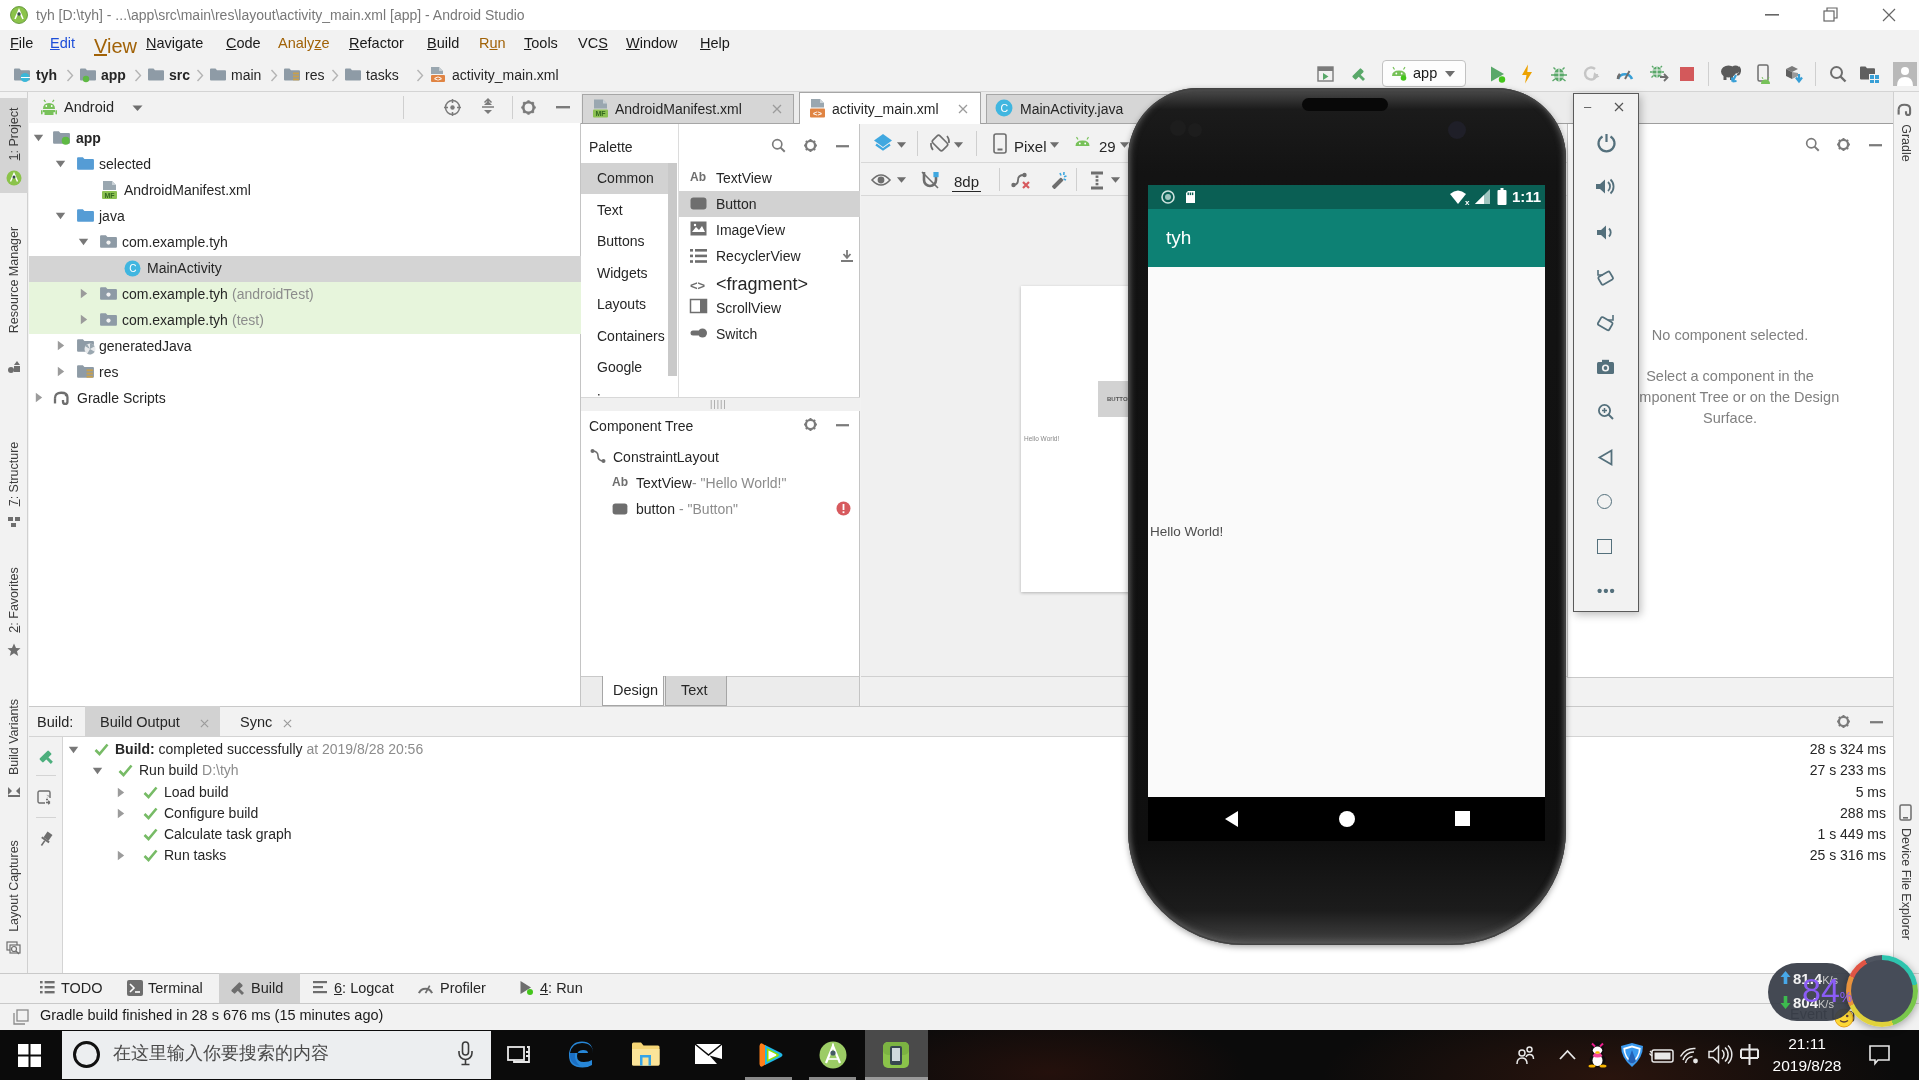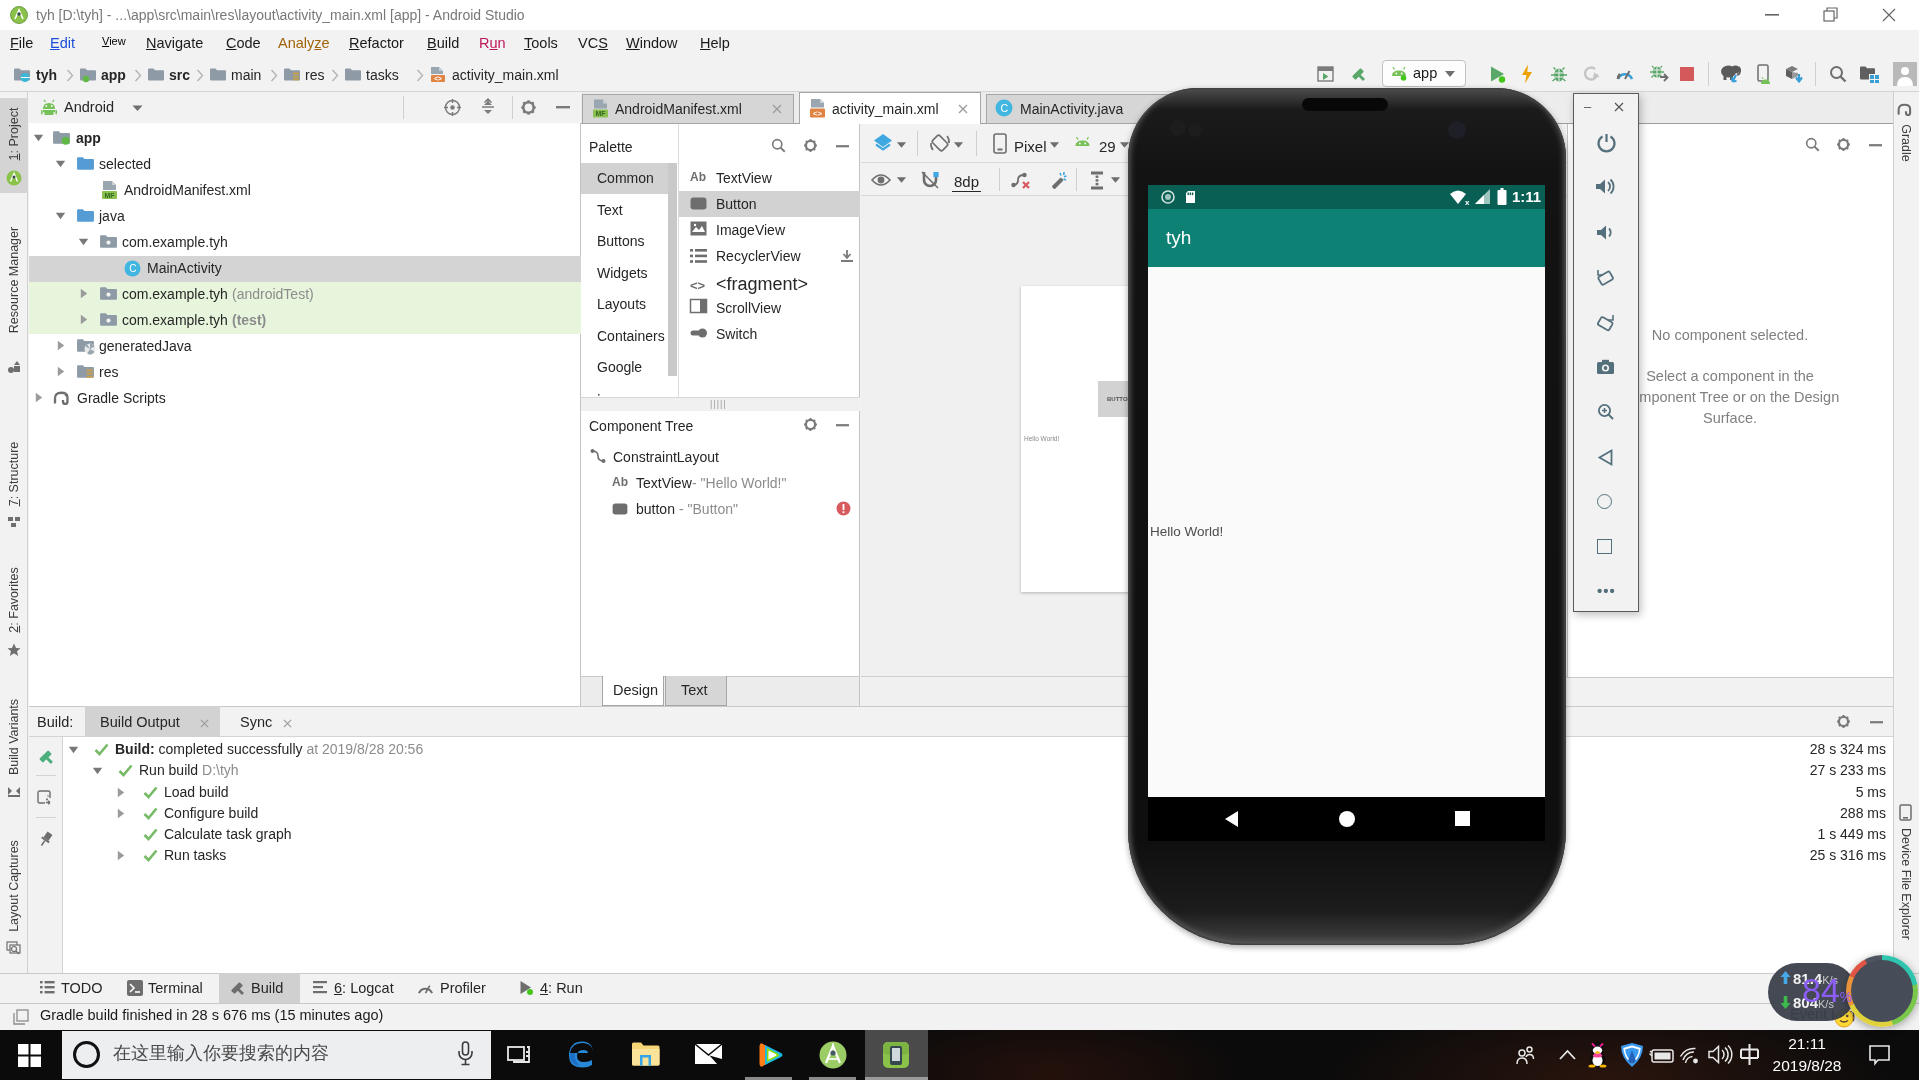--- a/index.html
+++ b/index.html
@@ -31,27 +31,27 @@
       <rect x="3" y="5" width="10" height="10" fill="none" stroke="#666" stroke-width="1.2"></rect>
       <path d="M6 5 V2 H16 V12 H13" fill="none" stroke="#666" stroke-width="1.2"></path>
     </svg>
 <svg class="a" style="left:1880px;top:6px" width="18" height="18" viewBox="0 0 18 18">
       <path d="M3 3 L15 15 M15 3 L3 15" stroke="#666" stroke-width="1.2"></path>
     </svg>
 
 <div class="a" style="left:0;top:30px;width:1919px;height:27px;background:#f2f2f2"></div>
 <div class="t" style="left:10px;top:36px;font-size:14.5px;color:#1a1a1a"><u>F</u>ile</div>
 <div class="t" style="left:50px;top:36px;font-size:14.5px;color:#1d4ed8"><u>E</u>dit</div>
-<div class="t" style="left:102px;top:36px;font-size:11px;color:#000000"><u>V</u>iew</div>
+<div class="t" style="left:94px;top:36px;font-size:20px;color:#a16207"><u>V</u>iew</div>
 <div class="t" style="left:146px;top:36px;font-size:14.5px;color:#1a1a1a"><u>N</u>avigate</div>
 <div class="t" style="left:226px;top:36px;font-size:14.5px;color:#1a1a1a"><u>C</u>ode</div>
 <div class="t" style="left:278px;top:36px;font-size:14.5px;color:#a16207">Analy<u>z</u>e</div>
 <div class="t" style="left:349px;top:36px;font-size:14.5px;color:#1a1a1a"><u>R</u>efactor</div>
 <div class="t" style="left:427px;top:36px;font-size:14.5px;color:#1a1a1a"><u>B</u>uild</div>
-<div class="t" style="left:479px;top:36px;font-size:14.5px;color:#be185d">R<u>u</u>n</div>
+<div class="t" style="left:479px;top:36px;font-size:14.5px;color:#a16207">R<u>u</u>n</div>
 <div class="t" style="left:524px;top:36px;font-size:14.5px;color:#1a1a1a"><u>T</u>ools</div>
 <div class="t" style="left:578px;top:36px;font-size:14.5px;color:#1a1a1a">VC<u>S</u></div>
 <div class="t" style="left:626px;top:36px;font-size:14.5px;color:#1a1a1a"><u>W</u>indow</div>
 <div class="t" style="left:700px;top:36px;font-size:14.5px;color:#1a1a1a"><u>H</u>elp</div>
 
 <div class="a" style="left:0;top:57px;width:1919px;height:35px;background:#f2f2f2;border-bottom:1px solid #d4d4d4"></div>
 <div id="crumbs">
       <svg class="a" style="left:13px;top:67px" width="18" height="15" viewBox="0 0 18 15">
         <path d="M1 2.5 Q1 1.5 2 1.5 L6.5 1.5 L8 3.2 L16 3.2 Q17 3.2 17 4.2 L17 12.5 Q17 13.5 16 13.5 L2 13.5 Q1 13.5 1 12.5 Z" fill="#8E9BA6"></path>
         <circle cx="12" cy="10.5" r="4.5" fill="#3bb7d8"></circle>
@@ -331,21 +331,21 @@
       <div class="t" style="left:232px;top:287px;font-size:14px;font-weight:normal;color:#8c8c8c">(androidTest)</div>
       <div class="a" style="left:29px;top:308px;width:552px;height:26px;background:#e7f5dc"></div>
       <svg class="a" style="left:80px;top:314px" width="8" height="11" viewBox="0 0 8 11">
         <path d="M0.8 0.8 L7.2 5.5 L0.8 10.2 Z" fill="#9b9b9b"></path>
       </svg>
       <svg class="a" style="left:99px;top:311px" width="19" height="17" viewBox="0 0 18 15">
         <path d="M1 2.5 Q1 1.5 2 1.5 L6.5 1.5 L8 3.2 L16 3.2 Q17 3.2 17 4.2 L17 12.5 Q17 13.5 16 13.5 L2 13.5 Q1 13.5 1 12.5 Z" fill="#8E9BA6"></path>
         <circle cx="9" cy="8.5" r="2" fill="#f2f2f2"></circle>
       </svg>
       <div class="t" style="left:122px;top:313px;font-size:14px;font-weight:normal;color:#262626">com.example.tyh</div>
-      <div class="t" style="left:232px;top:313px;font-size:14px;font-weight:bold;color:#8c8c8c">(test)</div>
+      <div class="t" style="left:232px;top:313px;font-size:14px;font-weight:normal;color:#8c8c8c">(test)</div>
       <svg class="a" style="left:57px;top:340px" width="8" height="11" viewBox="0 0 8 11">
         <path d="M0.8 0.8 L7.2 5.5 L0.8 10.2 Z" fill="#9b9b9b"></path>
       </svg>
       <svg class="a" style="left:76px;top:337px" width="19" height="17" viewBox="0 0 18 15">
         <path d="M1 2.5 Q1 1.5 2 1.5 L6.5 1.5 L8 3.2 L16 3.2 Q17 3.2 17 4.2 L17 12.5 Q17 13.5 16 13.5 L2 13.5 Q1 13.5 1 12.5 Z" fill="#8E9BA6"></path>
       </svg>
       <svg class="a" style="left:84px;top:343px" width="12" height="12" viewBox="0 0 12 12">
         <circle cx="6" cy="6" r="5.5" fill="#e8eaec"></circle>
         <path d="M6 6 L6 0.5 A5.5 5.5 0 0 1 10.7 3.2 Z M6 6 L10.7 8.8 A5.5 5.5 0 0 1 3.2 10.7 Z M6 6 L1.3 3.2 A5.5 5.5 0 0 1 3.2 1.3 Z" fill="#9aa7b0"></path>
       </svg>

